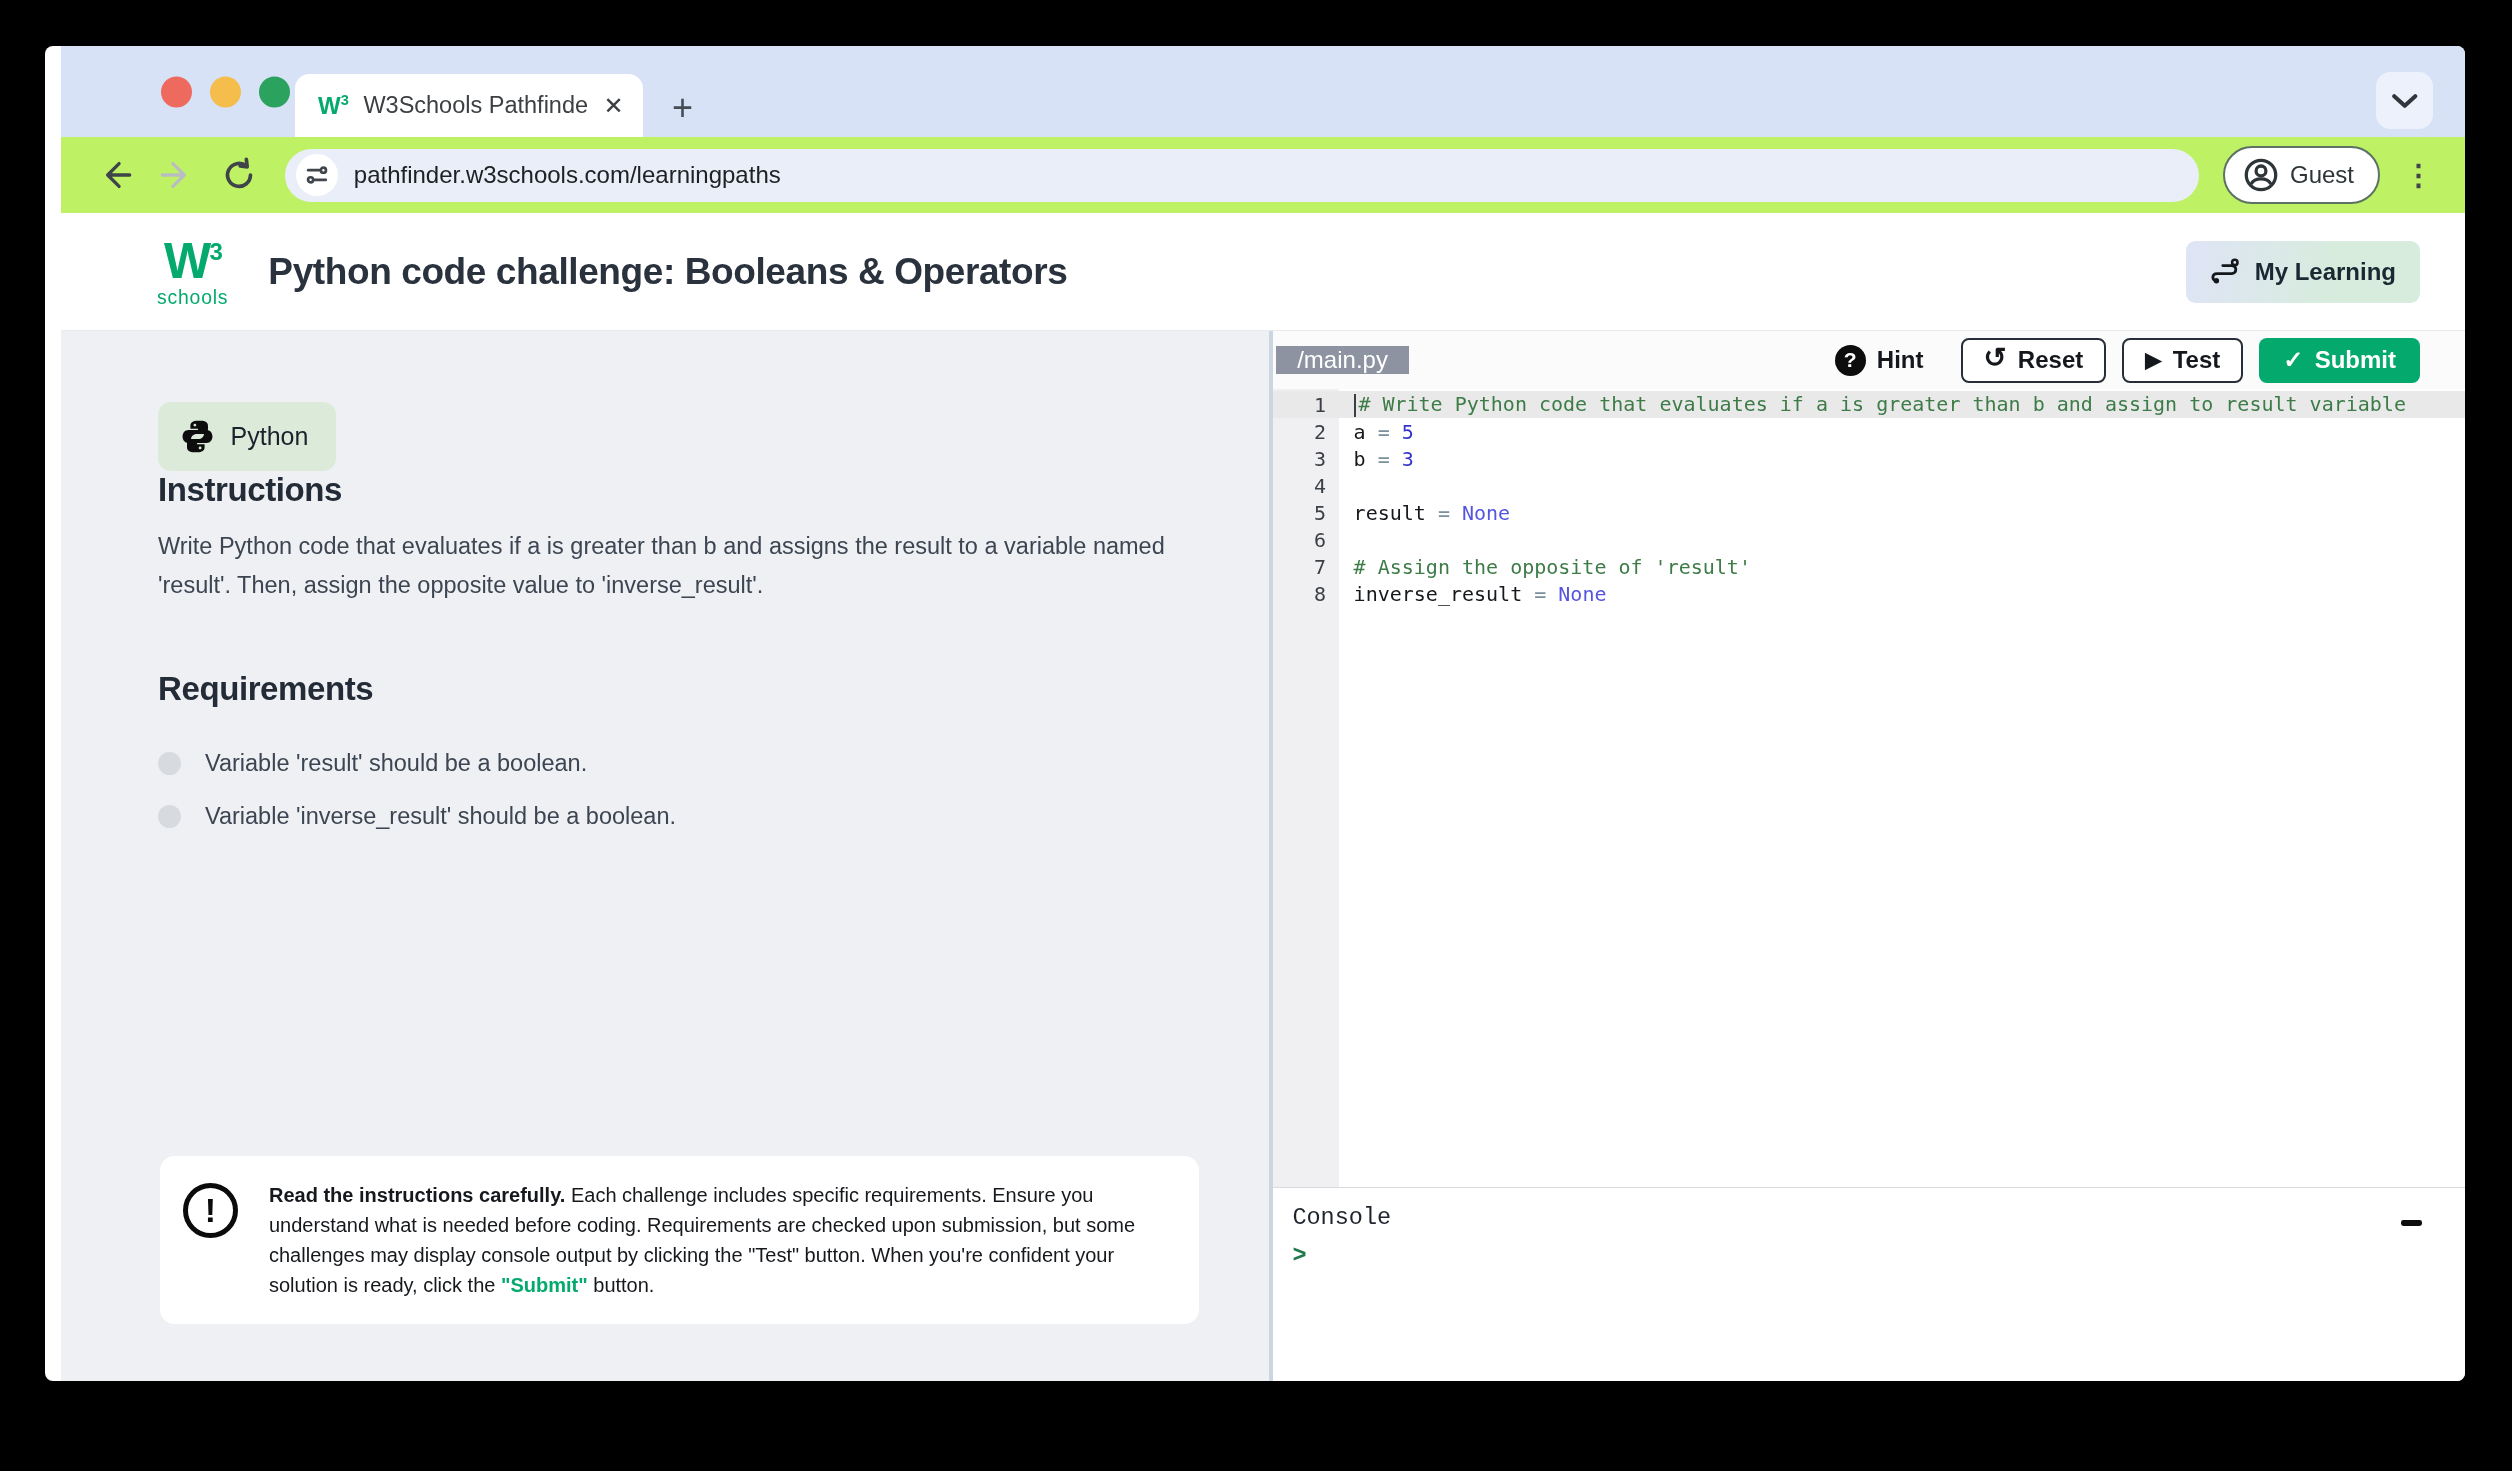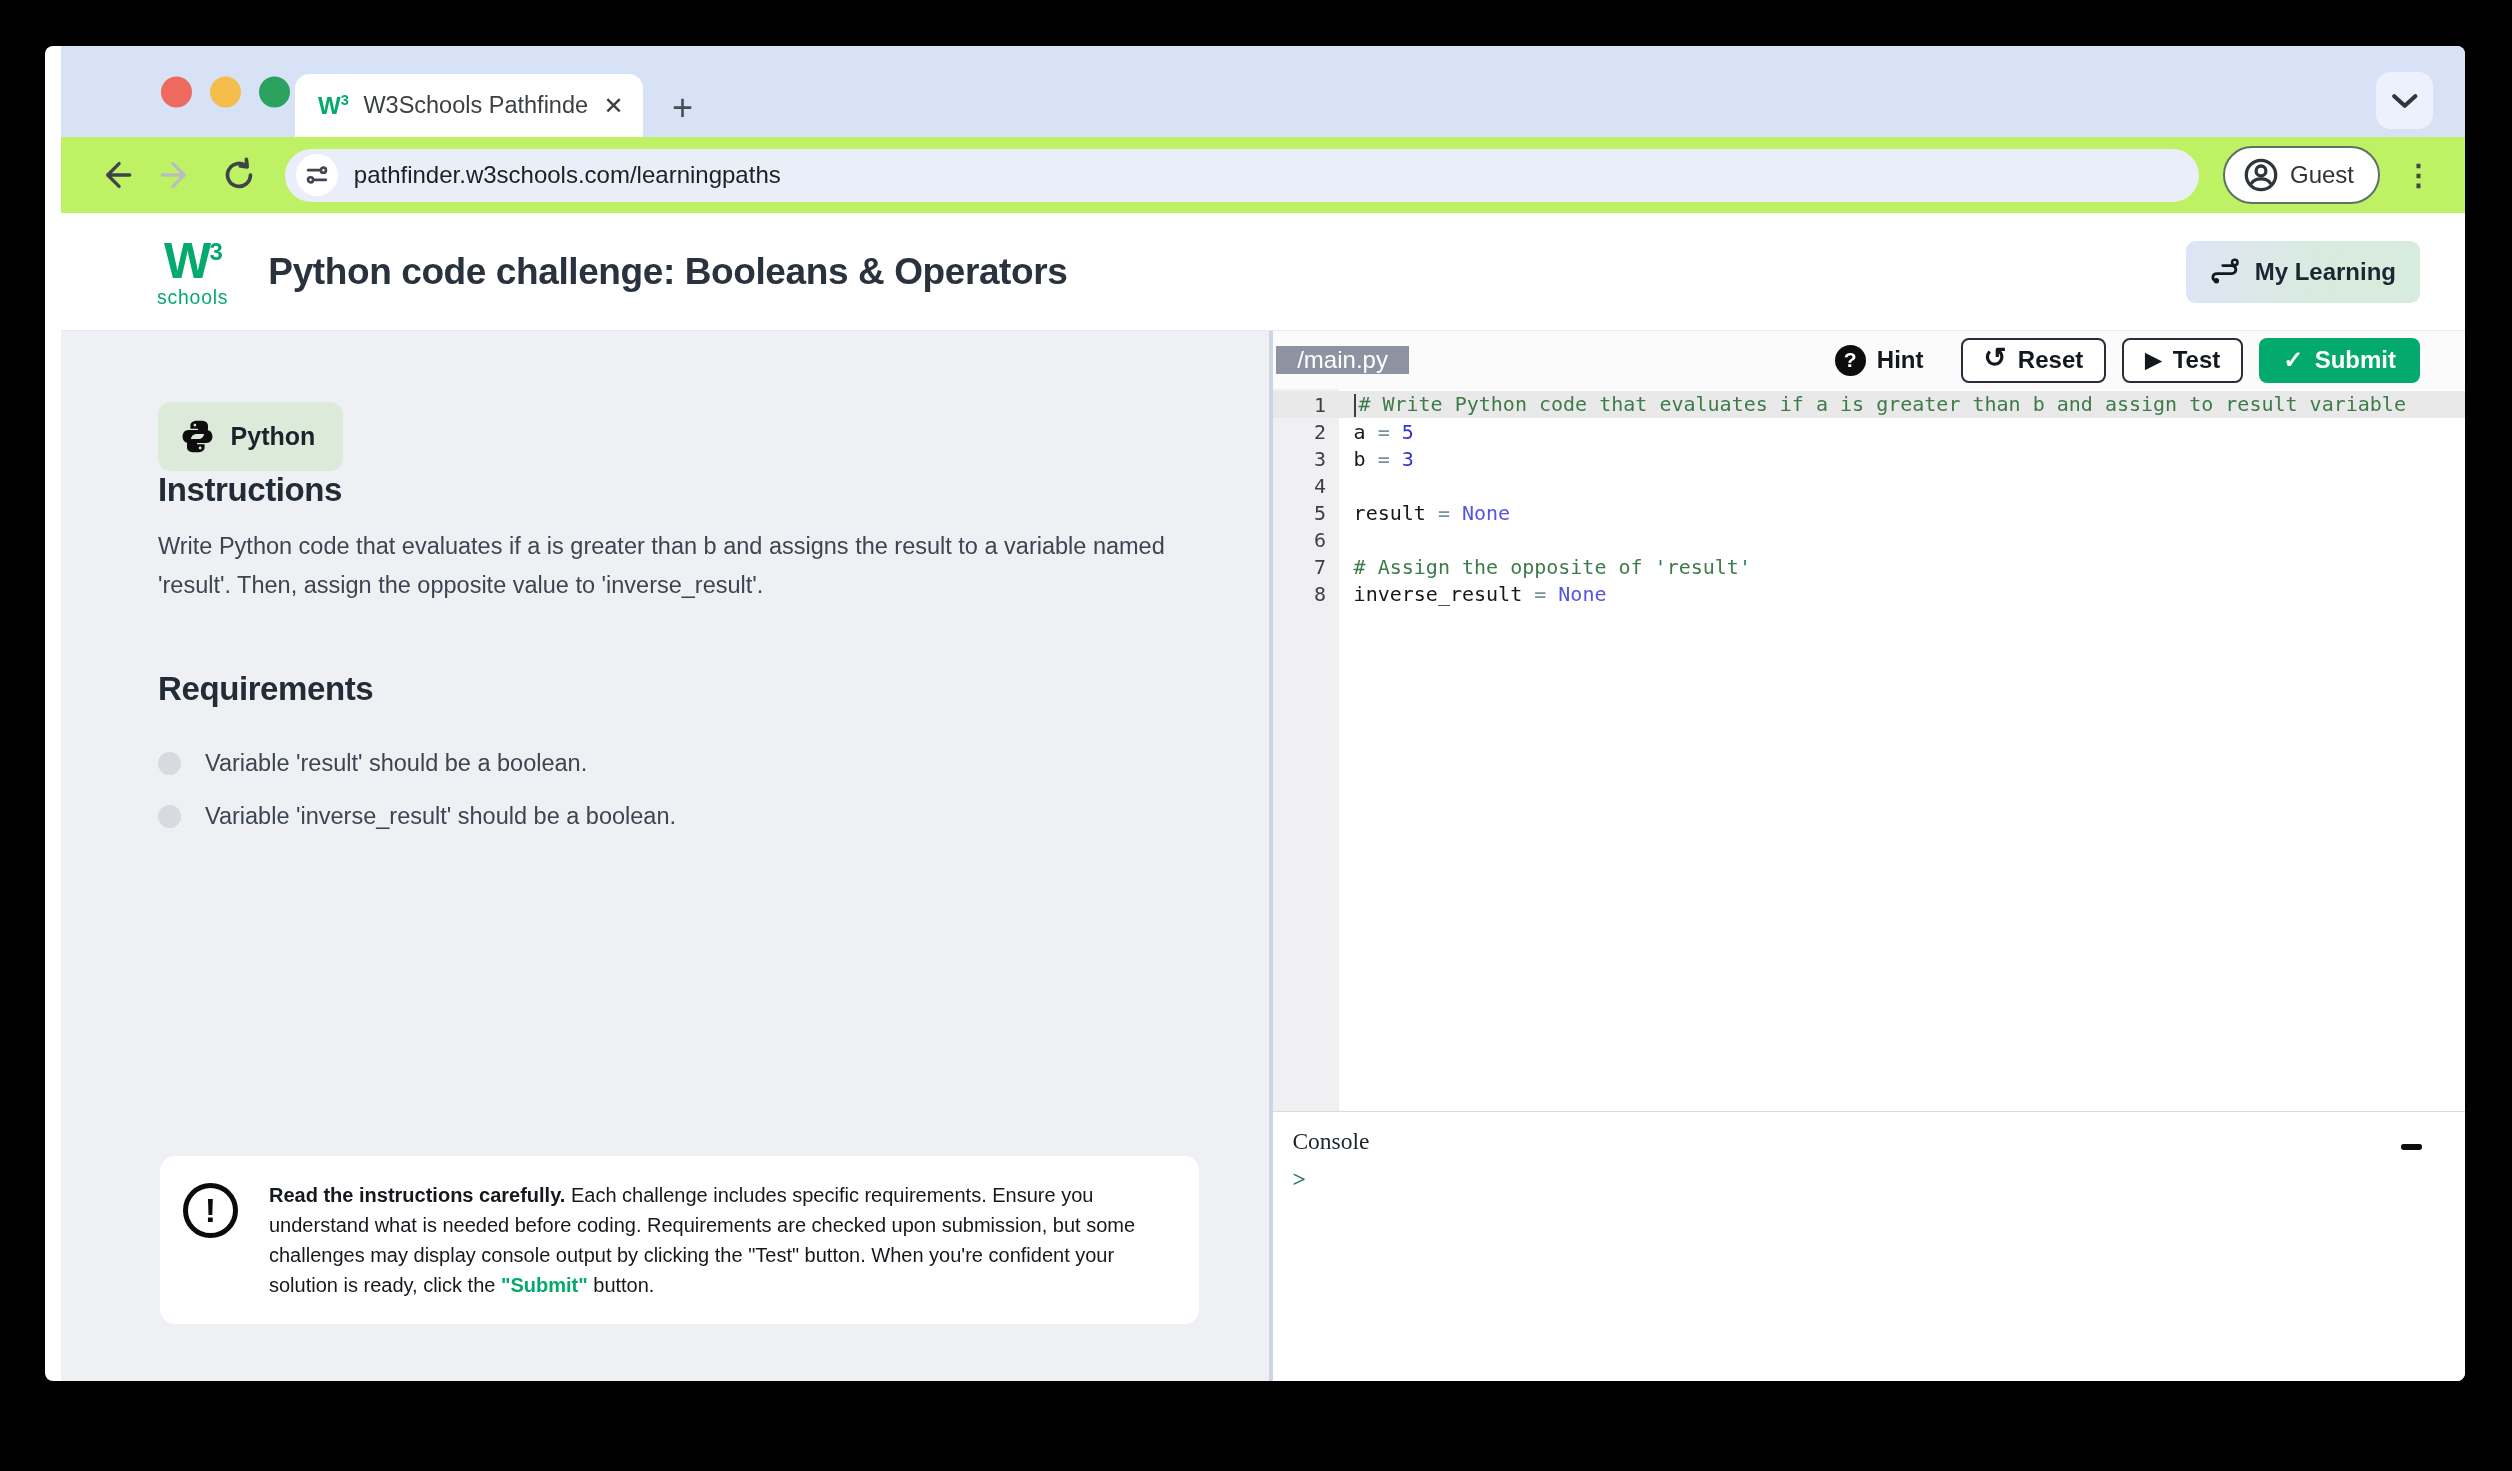--- a/index.html
+++ b/index.html
@@ -61,21 +61,21 @@
   
   .content { flex:1; display:flex; min-height:0; }
   .left-panel { width:1208px; background:#eef0f4; position:relative;
                 padding:71px 0 0 97px; flex:0 0 auto; }
   .v-divider { width:4px; background:#ccd5e2; flex:0 0 auto; }
   .right-panel { flex:1; background:#fff; display:flex; flex-direction:column; min-width:0; }
 
   
   .py-badge { display:inline-flex; align-items:center; gap:14.6px; background:#dcead9;
               border-radius:13px; padding:16px 27.5px 16px 21px; }
-  .py-badge .label { font-size:25px; color:#1b222c;font-weight:bold; }
+  .py-badge .label { font-size:25px; color:#1b222c; }
   .section-h { font-size:33px; font-weight:bold; color:#232b36; letter-spacing:-0.4px; }
   .instructions-h { }
   .instructions-p { margin-top:18px; font-size:23.5px; line-height:39px; color:#3c4551; max-width:1044px; }
   .requirements-h { margin-top:65px; }
   .req-list { margin-top:29px; }
   .req-item { display:flex; align-items:center; gap:24px; height:53px; }
   .req-bullet { width:23px; height:23px; border-radius:50%; background:#d7dbdf; flex:0 0 auto; }
   .req-text { font-size:23.5px; color:#3c4551; }
   .note-box { position:absolute; left:99px; bottom:57px; width:1039px; background:#fff;
               border-radius:14.6px; padding:24px 23px 24px 23px; display:flex; gap:31px; }
@@ -117,23 +117,23 @@
   .code { font-size:20px; white-space:pre; padding-left:14.6px; color:#15181c; }
   .tok-comment { color:var(--code-comment,#3d7b47); }
   .tok-number  { color:var(--code-number,#3434c8); }
   .tok-keyword { color:var(--code-keyword,#5555e0); }
   .tok-op      { color:var(--code-operator,#7a909b); }
   .tok-plain   { color:#15181c; }
   .cursor { display:inline-block; width:2.4px; height:23px; background:#3a3f45;
             vertical-align:middle; margin-right:2.4px; }
 
   
-  .console { height:270px; border-top:1.6px solid #d8dadd; flex:0 0 auto;
+  .console { height:194px; border-top:1.6px solid #d8dadd; flex:0 0 auto;
              position:relative; padding:16px 0 0 19.4px;
-             font-family:Liberation Serif, serif; }
+             font-family:Liberation Mono, monospace; }
   .console-title { font-size:23.5px; color:#1d242c; }
   .console-collapse { position:absolute; right:40px; top:23px; width:24px; height:24px;
                       background:none; border:none; display:flex; align-items:center; }
   .minus-bar { width:21px; height:5.7px; background:#0d0d0d; border-radius:2.4px; }
   .console-prompt { margin-top:11.3px; font-size:23.5px; font-weight:bold;
                     color:var(--prompt-green,#1e7a4b); }
 
   svg { display:block; }
 </style>
 </head>

